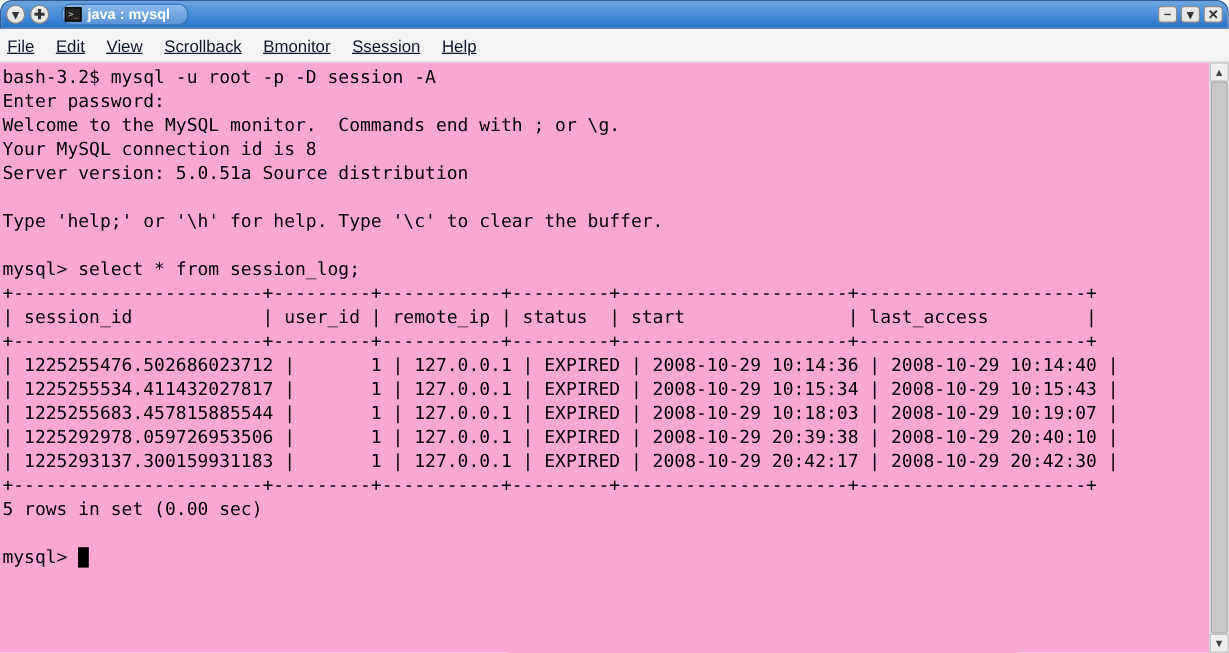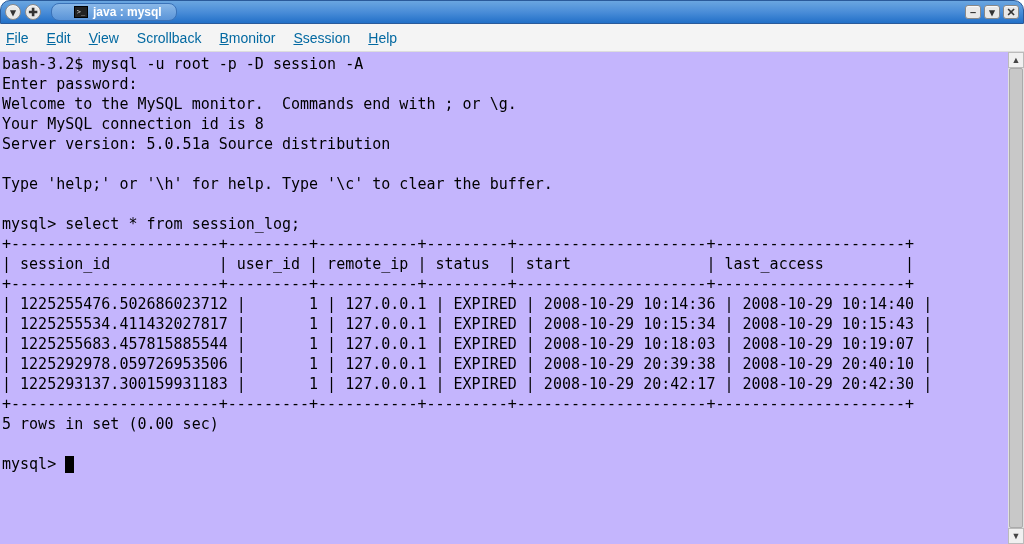--- a/index.html
+++ b/index.html
@@ -21,21 +21,21 @@
       display: inline-flex; align-items: center; justify-content: center;
       margin-right: 4px;
       font-size: 11px; font-weight: bold; color: #333;
       box-shadow: inset 0 1px 1px rgba(255,255,255,.8);
     }
     .app-tab {
       display: inline-flex; align-items: center;
       background: linear-gradient(to bottom, #8ab8e8, #5a94d8);
       border: 1px solid #3a72b8;
       border-radius: 8px;
-      padding: 1px 14px 1px 22px;
+      padding: 1px 14px 1px 2px;
       margin-left: 6px;
       height: 18px;
     }
     .app-tab-icon {
       width: 14px; height: 12px;
       background: #222; border: 1px solid #000;
       display: inline-flex; align-items: center; justify-content: center;
       margin-right: 5px;
     }
     .app-tab-icon::after { content: ">_"; color: #ccc; font: 7px monospace; line-height: 1; }
@@ -52,26 +52,26 @@
       box-shadow: inset 0 1px 1px rgba(255,255,255,.8);
     }
     .menubar {
       height: 28px;
       background: #f4f4f4;
       border-bottom: 1px solid #ddd;
       display: flex; align-items: center;
       padding: 0 6px;
       gap: 18px;
     }
-    .menu-item { font: 14px sans-serif; color: #0369a1; cursor: default; }
+    .menu-item { font: 14px sans-serif; color: #0f172a; cursor: default; text-decoration: underline; }
     .menu-item .ul { text-decoration: underline; }
     .terminal-wrap { display: flex; height: calc(100% - 24px - 28px); }
     .terminal {
       flex: 1;
-      background: #c4b5fd;
+      background: #f9a8d4;
       color: #000;
       font: 15px/20px "DejaVu Sans Mono", "Liberation Mono", monospace;
       white-space: pre;
       padding: 2px 2px;
       overflow: hidden;
     }
     .scrollbar {
       width: 16px;
       background: #e8e8e8;
       display: flex; flex-direction: column;

